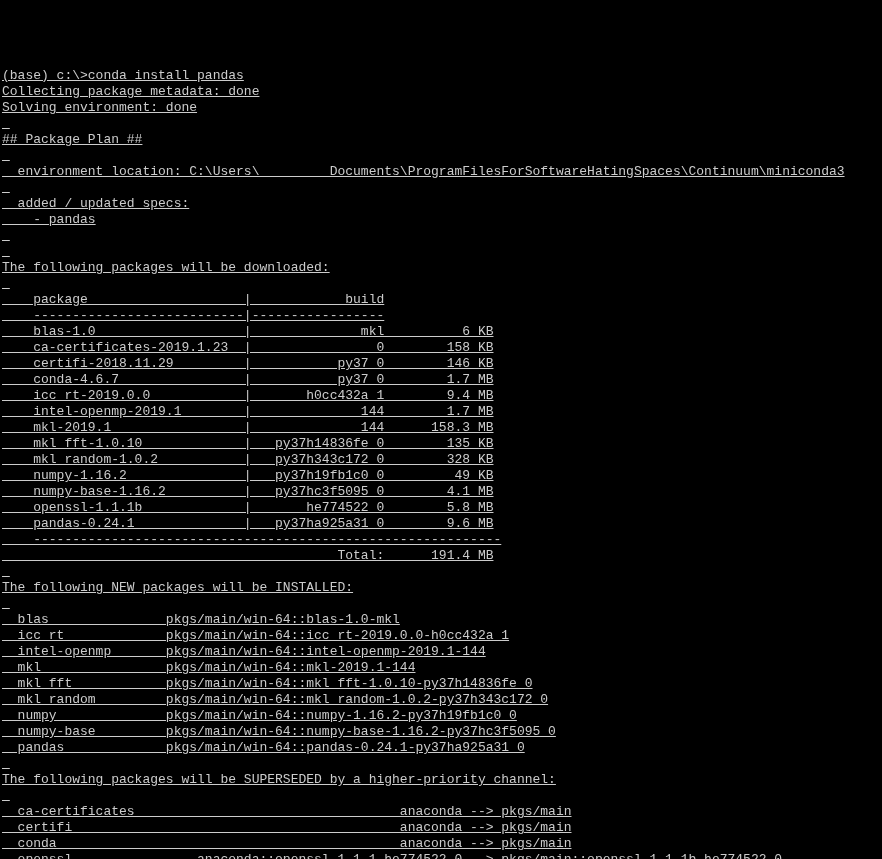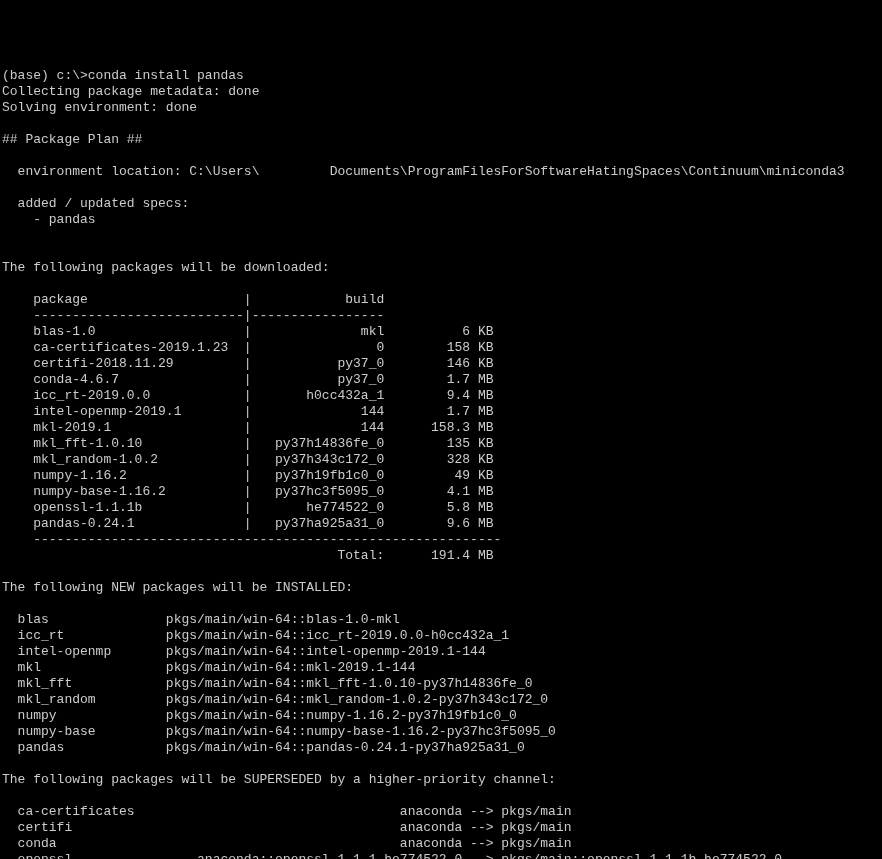--- a/index.html
+++ b/index.html
@@ -14,20 +14,21 @@
       font-size: 13px;
       line-height: 16px;
       padding: 4px 2px;
       width: 882px;
       height: 859px;
       overflow: hidden;
       white-space: pre;
     }
     .line {
       white-space: pre;
+      text-decoration: underline;
     }
   </style>
 </head>
 <body>
 
 
 
 <div id="terminal-output"><div class="line">(base) c:\&gt;conda install pandas</div><div class="line">Collecting package metadata: done</div><div class="line">Solving environment: done</div><div class="line"> </div><div class="line">## Package Plan ##</div><div class="line"> </div><div class="line">  environment location: C:\Users\         Documents\ProgramFilesForSoftwareHatingSpaces\Continuum\miniconda3</div><div class="line"> </div><div class="line">  added / updated specs:</div><div class="line">    - pandas</div><div class="line"> </div><div class="line"> </div><div class="line">The following packages will be downloaded:</div><div class="line"> </div><div class="line">    package                    |            build</div><div class="line">    ---------------------------|-----------------</div><div class="line">    blas-1.0                   |              mkl          6 KB</div><div class="line">    ca-certificates-2019.1.23  |                0        158 KB</div><div class="line">    certifi-2018.11.29         |           py37_0        146 KB</div><div class="line">    conda-4.6.7                |           py37_0        1.7 MB</div><div class="line">    icc_rt-2019.0.0            |       h0cc432a_1        9.4 MB</div><div class="line">    intel-openmp-2019.1        |              144        1.7 MB</div><div class="line">    mkl-2019.1                 |              144      158.3 MB</div><div class="line">    mkl_fft-1.0.10             |   py37h14836fe_0        135 KB</div><div class="line">    mkl_random-1.0.2           |   py37h343c172_0        328 KB</div><div class="line">    numpy-1.16.2               |   py37h19fb1c0_0         49 KB</div><div class="line">    numpy-base-1.16.2          |   py37hc3f5095_0        4.1 MB</div><div class="line">    openssl-1.1.1b             |       he774522_0        5.8 MB</div><div class="line">    pandas-0.24.1              |   py37ha925a31_0        9.6 MB</div><div class="line">    ------------------------------------------------------------</div><div class="line">                                           Total:      191.4 MB</div><div class="line"> </div><div class="line">The following NEW packages will be INSTALLED:</div><div class="line"> </div><div class="line">  blas               pkgs/main/win-64::blas-1.0-mkl</div><div class="line">  icc_rt             pkgs/main/win-64::icc_rt-2019.0.0-h0cc432a_1</div><div class="line">  intel-openmp       pkgs/main/win-64::intel-openmp-2019.1-144</div><div class="line">  mkl                pkgs/main/win-64::mkl-2019.1-144</div><div class="line">  mkl_fft            pkgs/main/win-64::mkl_fft-1.0.10-py37h14836fe_0</div><div class="line">  mkl_random         pkgs/main/win-64::mkl_random-1.0.2-py37h343c172_0</div><div class="line">  numpy              pkgs/main/win-64::numpy-1.16.2-py37h19fb1c0_0</div><div class="line">  numpy-base         pkgs/main/win-64::numpy-base-1.16.2-py37hc3f5095_0</div><div class="line">  pandas             pkgs/main/win-64::pandas-0.24.1-py37ha925a31_0</div><div class="line"> </div><div class="line">The following packages will be SUPERSEDED by a higher-priority channel:</div><div class="line"> </div><div class="line">  ca-certificates                                  anaconda --&gt; pkgs/main</div><div class="line">  certifi                                          anaconda --&gt; pkgs/main</div><div class="line">  conda                                            anaconda --&gt; pkgs/main</div><div class="line">  openssl                anaconda::openssl-1.1.1-he774522_0 --&gt; pkgs/main::openssl-1.1.1b-he774522_0</div></div>
 
 

